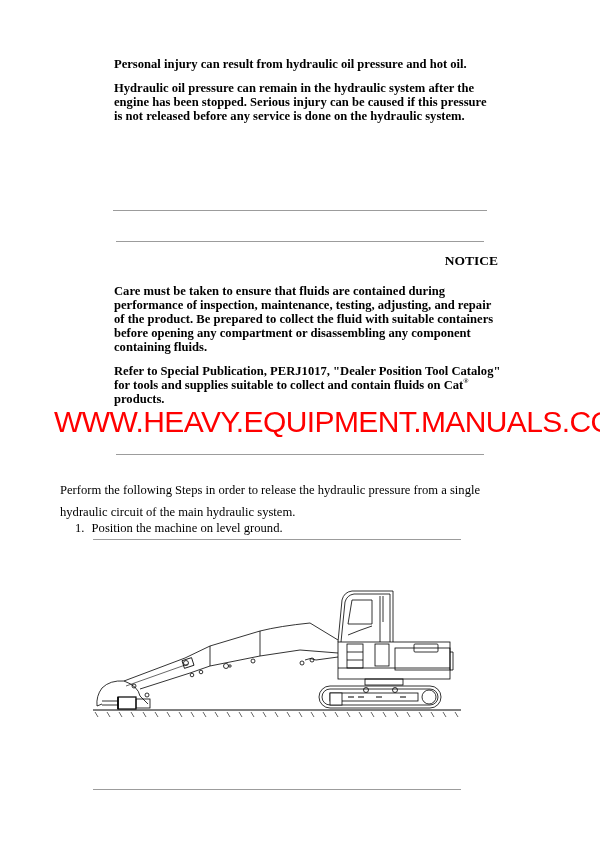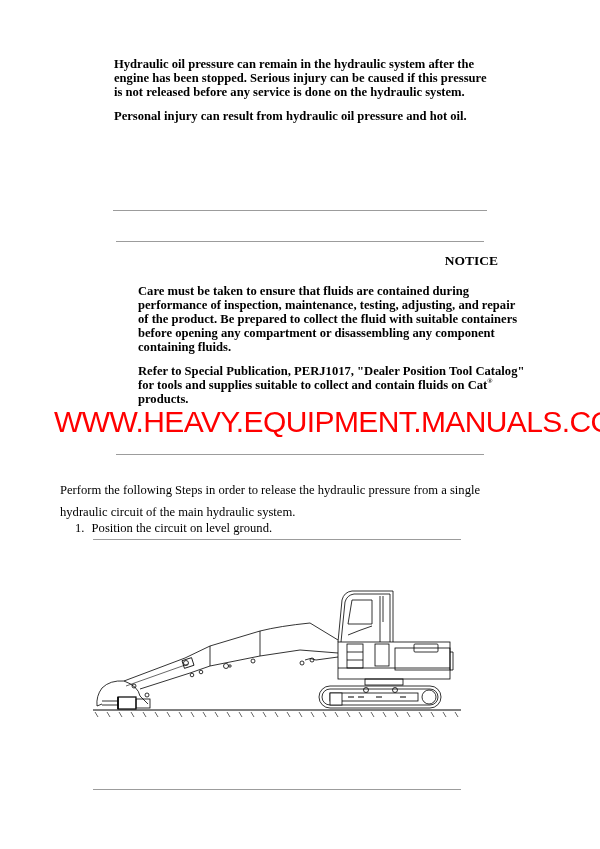--- a/index.html
+++ b/index.html
@@ -10,43 +10,43 @@
     .notice-title { position: absolute; left: 114px; width: 384px; top: 253px; text-align: right; font-family: "Liberation Serif", "DejaVu Serif", serif; font-weight: bold; font-size: 13.5px; }
     .body-text { position: absolute; font-family: "Liberation Serif", "DejaVu Serif", serif; font-size: 12.6px; line-height: 22px; }
     .watermark { position: absolute; left: 54px; top: 405px; width: 500px; font-family: "Liberation Sans", "DejaVu Sans", sans-serif; font-size: 30px; line-height: 34px; color: #ff0000; white-space: nowrap; letter-spacing: -0.6px; pointer-events: none; }
     sup { font-size: 7px; vertical-align: 6px; line-height: 0; }
     .figure { position: absolute; left: 80px; top: 560px; width: 400px; height: 180px; }
   </style>
 </head>
 <body>
 
 <div class="block" style="top:57px;">
+  <p style="margin-bottom:10px;">Personal injury can result from hydraulic oil pressure and hot oil.</p>
   <p style="margin-bottom:10px;">Hydraulic oil pressure can remain in the hydraulic system after the engine has been stopped. Serious injury can be caused if this pressure is not released before any service is done on the hydraulic system.</p>
-  <p style="margin-bottom:10px;">Personal injury can result from hydraulic oil pressure and hot oil.</p>
 </div>
 
 <div class="rule" style="left:113px; width:374px; top:210px;"></div>
 
 <div class="rule" style="left:116px; width:368px; top:241px;"></div>
 <div class="notice-title">NOTICE</div>
 
-<div class="block" style="top:284px; width:390px;margin-left:24px;">
+<div class="block" style="top:284px; width:390px;">
   <p style="margin-bottom:10px;">Care must be taken to ensure that fluids are contained during performance of inspection, maintenance, testing, adjusting, and repair of the product. Be prepared to collect the fluid with suitable containers before opening any compartment or disassembling any component containing fluids.</p>
   <p style="margin-bottom:12px;"><span>Refer to Special Publication, PERJ1017, "Dealer Position Tool Catalog" for tools and supplies suitable to collect and contain fluids on Cat</span><sup>®</sup><span> products.</span></p>
 </div>
 
 <div class="rule" style="left:116px; width:368px; top:454px;"></div>
 
 <div class="watermark">WWW.HEAVY.EQUIPMENT.MANUALS.COM</div>
 
 <div class="body-text" style="left:60px; top:479px; width:460px;">Perform the following Steps in order to release the hydraulic pressure from a single hydraulic circuit of the main hydraulic system.</div>
 
 <div class="body-text" style="left:75px; top:517px; width:420px;">
   <span>1.</span>
-  <span style="margin-left:4px;">Position the circuit on level ground.</span>
+  <span style="margin-left:4px;">Position the machine on level ground.</span>
 </div>
 
 <div class="rule" style="left:93px; width:368px; top:539px;"></div>
 
 <svg class="figure" viewBox="0 0 400 180" width="400" height="180" fill="none" stroke="#000" stroke-width="0.8">
 
   <line x1="13" y1="150" x2="381" y2="150" stroke-width="1"></line>
   <g stroke-width="0.6">
     <path d="M15 152 l3 5 M27 152 l3 5 M39 152 l3 5 M51 152 l3 5 M63 152 l3 5 M75 152 l3 5 M87 152 l3 5 M99 152 l3 5 M111 152 l3 5 M123 152 l3 5 M135 152 l3 5 M147 152 l3 5 M159 152 l3 5 M171 152 l3 5 M183 152 l3 5 M195 152 l3 5 M207 152 l3 5 M219 152 l3 5 M231 152 l3 5 M243 152 l3 5 M255 152 l3 5 M267 152 l3 5 M279 152 l3 5 M291 152 l3 5 M303 152 l3 5 M315 152 l3 5 M327 152 l3 5 M339 152 l3 5 M351 152 l3 5 M363 152 l3 5 M375 152 l3 5"></path>
   </g>

